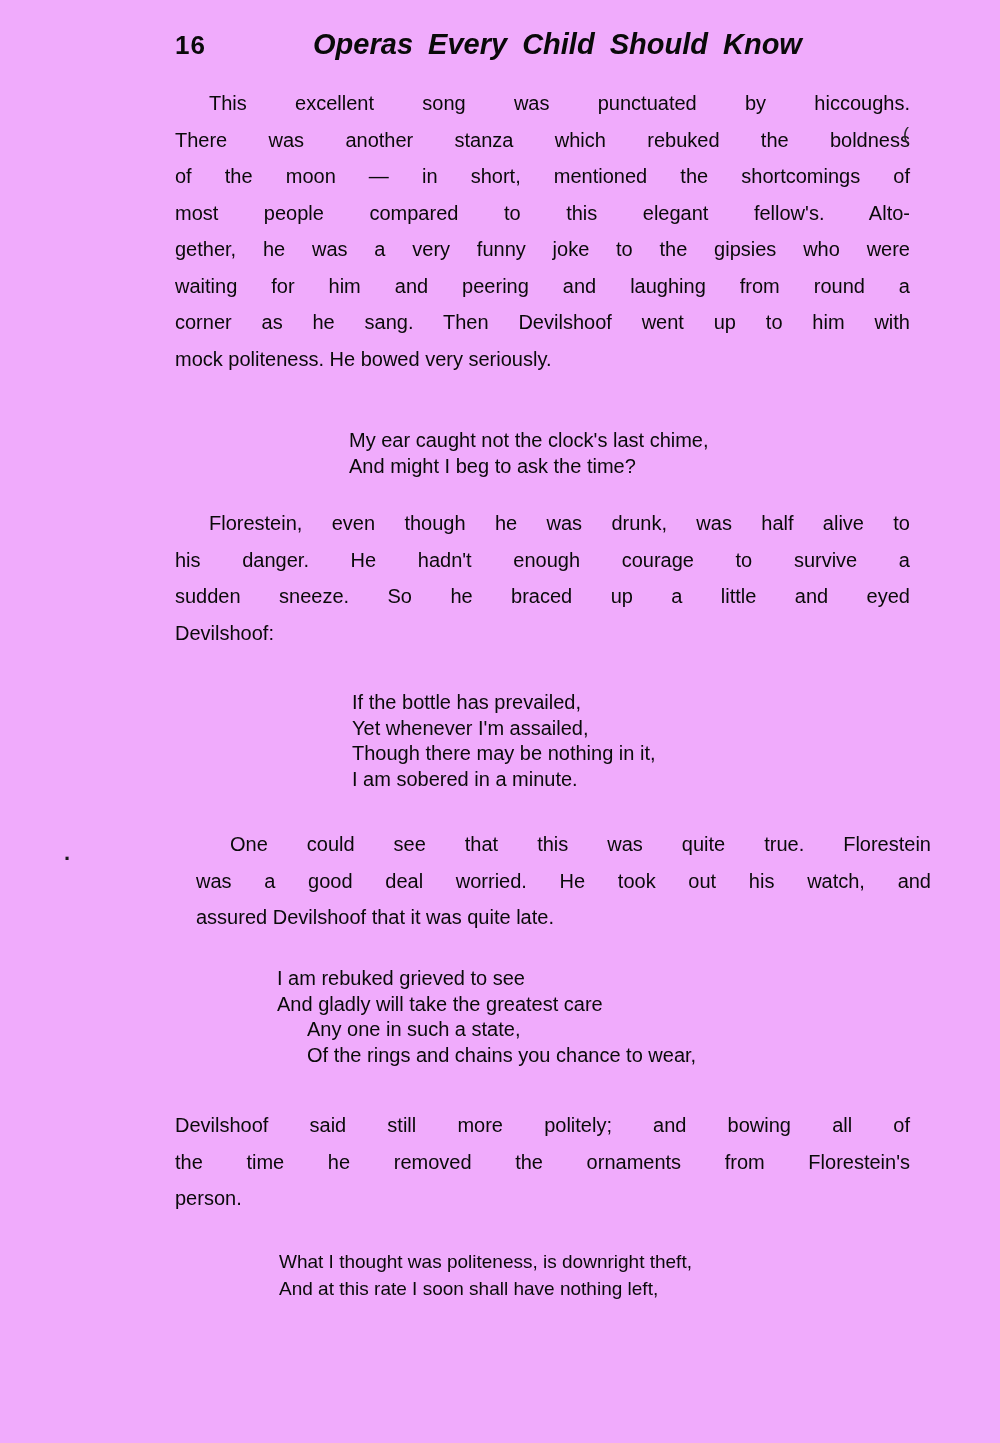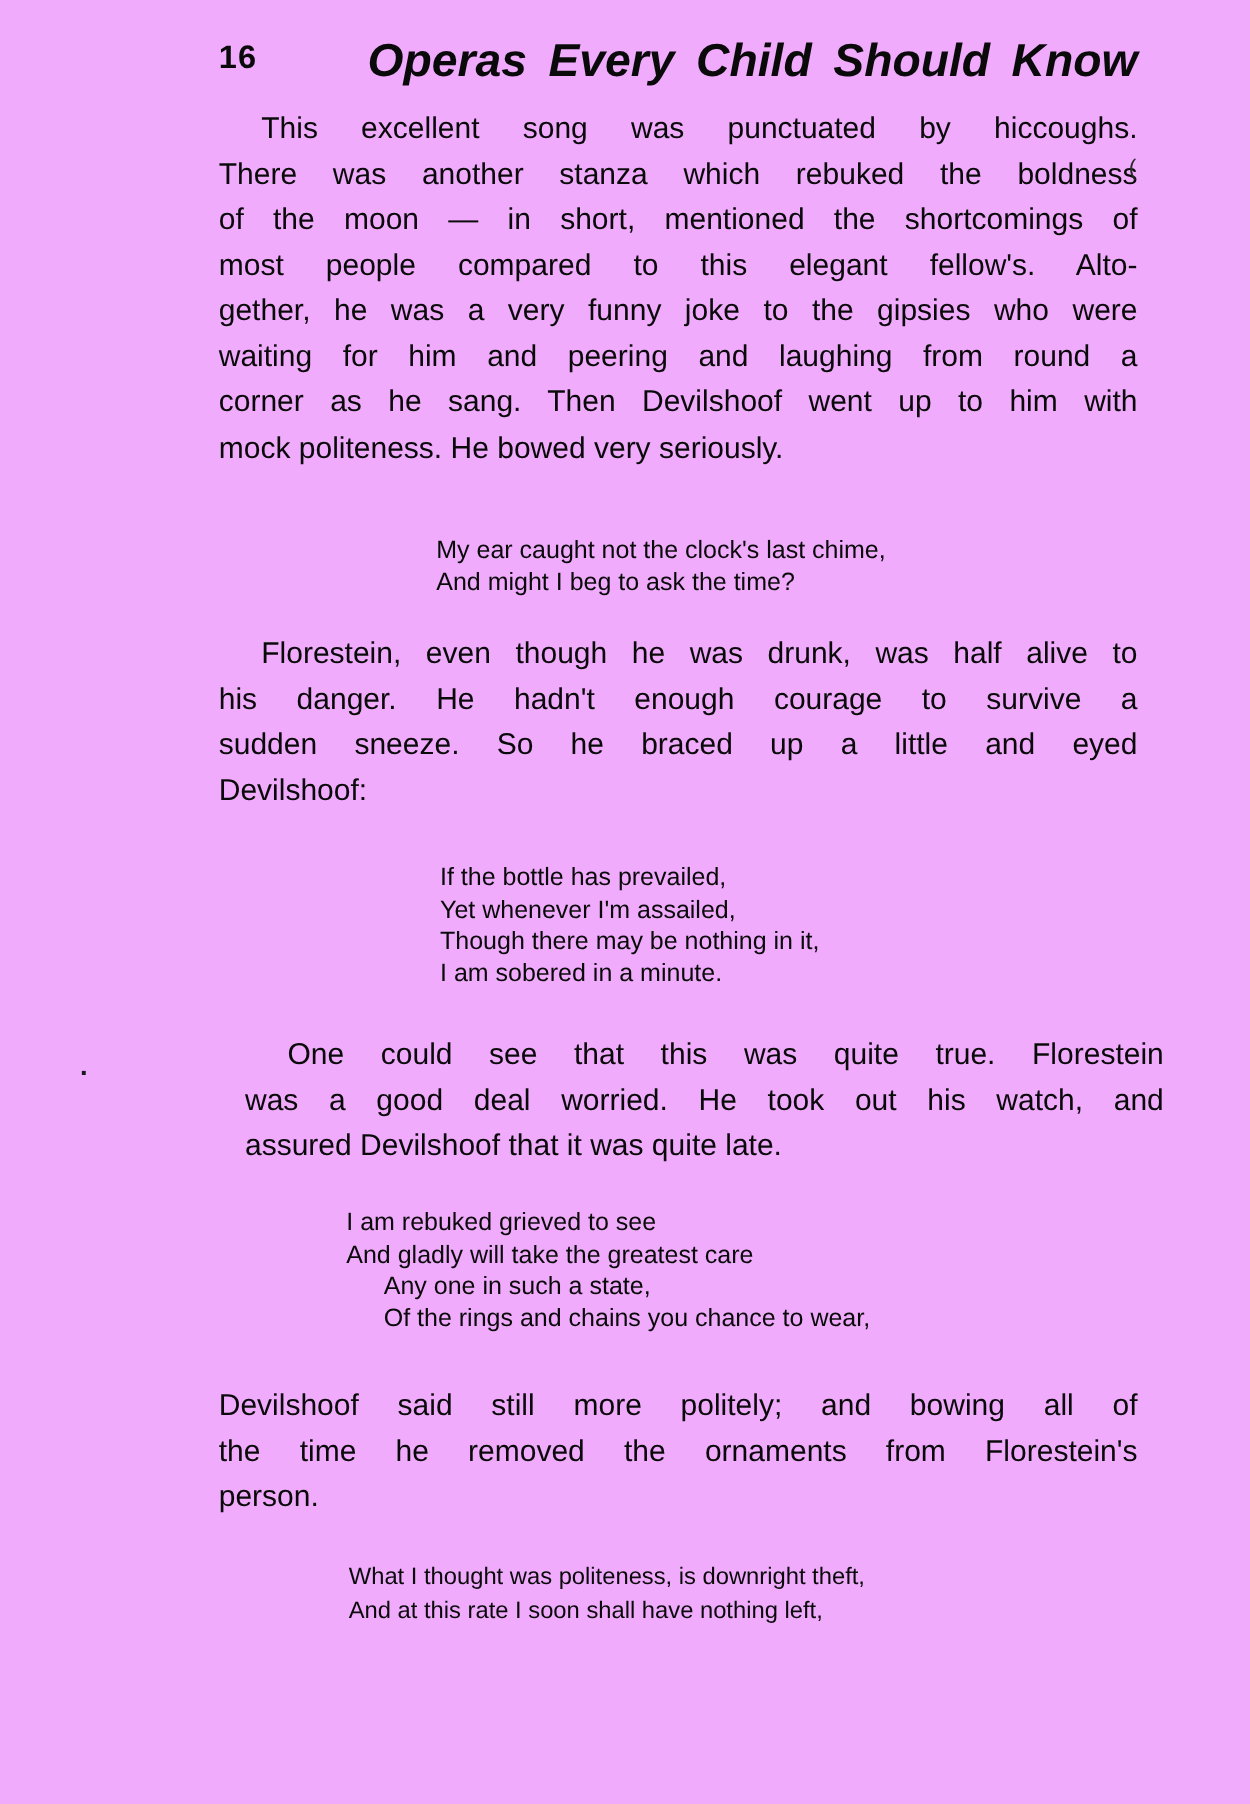--- a/index.html
+++ b/index.html
@@ -27,33 +27,33 @@
   .page-number {
     position: absolute;
     left: 0;
     top: 2px;
     font-size: 26px;
     font-weight: bold;
     letter-spacing: 1px;
   }
   .running-title {
     display: block;
-    text-align: right;
-    font-size: 37px;
+    text-align: center;
+    font-size: 29px;
     font-style: italic;
     font-weight: bold;
     word-spacing: 7px;
     padding-left: 30px;
   }
   
   .paragraph {
     position: absolute;
     left: 175px;
     width: 735px;
-    font-size: 24px;
+    font-size: 20px;
     line-height: 36.5px;
   }
   .paragraph .line {
     text-align: justify;
     text-align-last: justify;
   }
   .paragraph .line:last-child {
     text-align-last: left;
   }
   .paragraph.indented .line:first-child {

